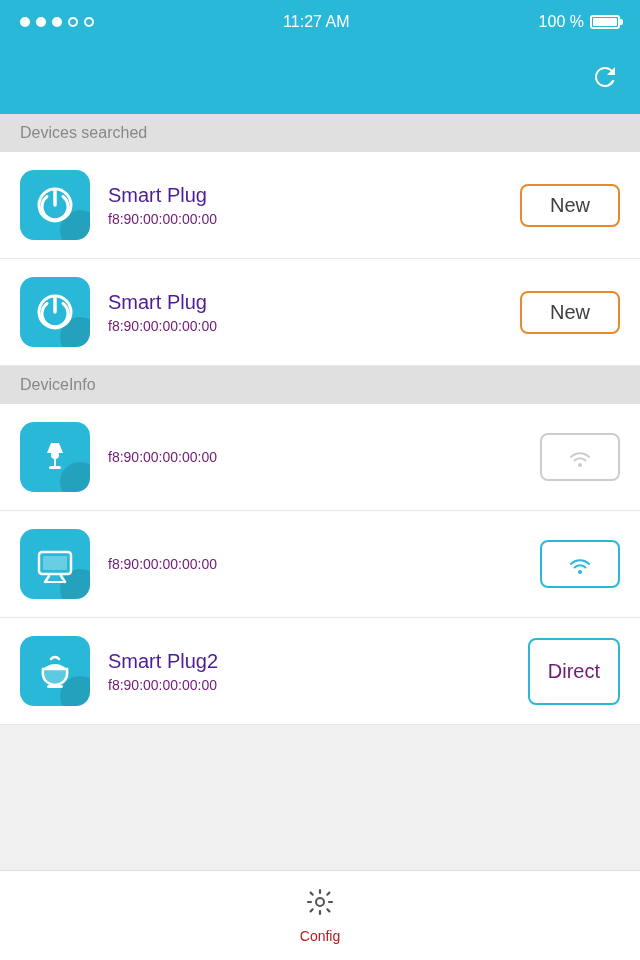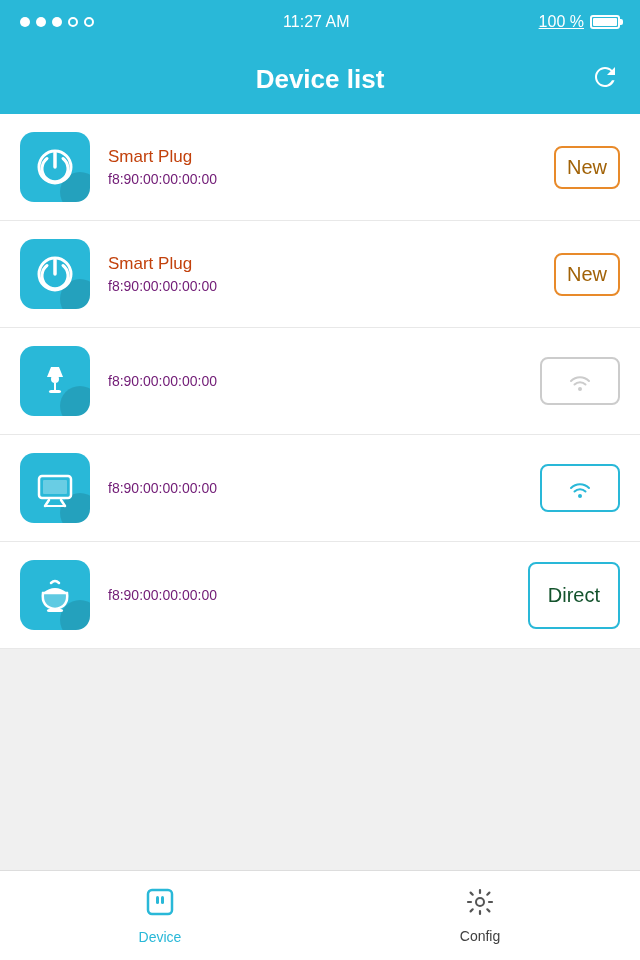--- a/index.html
+++ b/index.html
@@ -36,21 +36,20 @@
       background: white;
     }
     .dot.empty {
       background: transparent;
       border: 2px solid white;
     }
     .status-right {
       display: flex;
       align-items: center;
       gap: 6px;
-      text-decoration: underline;
     }
     .battery-icon {
       display: inline-flex;
       align-items: center;
     }
     .battery-body {
       width: 30px;
       height: 14px;
       border: 2px solid white;
       border-radius: 3px;
@@ -150,39 +149,39 @@
       height: 44px;
       fill: white;
       position: relative;
       z-index: 1;
     }
     .device-info {
       flex: 1;
       margin-left: 18px;
     }
     .device-name {
-      font-size: 17px;
-      color: #c2410c;
+      font-size: 20px;
+      color: #4c1d95;
       font-weight: 400;
       margin-bottom: 4px;
     }
     .device-mac {
       font-size: 14px;
       color: #701a75;
     }
     .device-action {
       margin-left: 12px;
     }
     .btn-new {
       border: 2px solid #e88a2a;
-      color: #a16207;
+      color: #404040;
       background: white;
       border-radius: 8px;
       font-size: 20px;
-      padding: 8px 11px;
+      padding: 8px 28px;
       cursor: pointer;
       font-weight: 400;
     }
     .btn-signal {
       border: 2px solid #ccc;
       color: #ccc;
       background: white;
       border-radius: 8px;
       font-size: 22px;
       padding: 8px 18px;
@@ -191,21 +190,21 @@
       display: flex;
       align-items: center;
       justify-content: center;
     }
     .btn-signal.active {
       border-color: #29b8d8;
       color: #29b8d8;
     }
     .btn-direct {
       border: 2px solid #29b8d8;
-      color: #14532d;
+      color: #701a75;
       background: white;
       border-radius: 8px;
       font-size: 20px;
       padding: 20px 18px;
       cursor: pointer;
       font-weight: 400;
     }
     .signal-svg {
       width: 28px;
       height: 28px;
@@ -230,21 +229,21 @@
       justify-content: center;
       cursor: pointer;
       gap: 4px;
     }
     .tab-icon {
       font-size: 28px;
       color: #555;
     }
     .tab-label {
       font-size: 14px;
-      color: #404040;
+      color: #b91c1c;
     }
     .tab-item.active .tab-icon,
     .tab-item.active .tab-label {
       color: #29b8d8;
     }
 
     
     .bottom-spacer {
       height: 90px;
     }
@@ -265,30 +264,32 @@
     <span>100 %</span>
     <div class="battery-icon">
       <div class="battery-body">
           <div class="battery-fill"></div>
         </div>
     </div>
   </div>
 </div>
 
 <div class="header">
-  <span class="header-title">Device list</span>
   <button class="refresh-btn" title="Refresh">
     <svg width="30" height="30" viewBox="0 0 30 30" fill="white" xmlns="http://www.w3.org/2000/svg">
       <path d="M15 5C9.48 5 5 9.48 5 15s4.48 10 10 10c4.42 0 8.18-2.86 9.52-6.84h-2.55C20.73 20.65 18.07 23 15 23c-4.42 0-8-3.58-8-8s3.58-8 8-8c2.21 0 4.21.9 5.66 2.34L17 13h8V5l-2.93 2.93C20.4 6.12 17.85 5 15 5z"></path>
     </svg>
   </button>
 </div>
 
 <div class="device-list">
 
+  <div class="section-header">
+    <span>Devices searched</span>
+  </div>
 
   <div class="device-item">
     <div class="device-icon">
       <svg viewBox="0 0 44 44" xmlns="http://www.w3.org/2000/svg">
         <circle cx="22" cy="22" r="16" stroke="white" stroke-width="3" fill="none"></circle>
         <line x1="22" y1="8" x2="22" y2="22" stroke="white" stroke-width="3.5" stroke-linecap="round"></line>
         <path d="M14 13.5A13 13 0 1 0 30 13.5" stroke="white" stroke-width="3" fill="none" stroke-linecap="round"></path>
       </svg>
     </div>
     <div class="device-info">
@@ -310,20 +311,23 @@
     </div>
     <div class="device-info">
       <div class="device-name">Smart Plug</div>
       <div class="device-mac">f8:90:00:00:00:00</div>
     </div>
     <div class="device-action">
       <button class="btn-new">New</button>
     </div>
   </div>
 
+  <div class="section-header">
+    <span>DeviceInfo</span>
+  </div>
 
   <div class="device-item">
     <div class="device-icon">
       <svg viewBox="0 0 44 44" xmlns="http://www.w3.org/2000/svg" fill="white">
 
         <path d="M14 18 L30 18 L26 8 L18 8 Z" fill="white"></path>
 
         <circle cx="22" cy="20" r="4" fill="white"></circle>
 
         <rect x="21" y="24" width="2" height="8" fill="white"></rect>
@@ -378,43 +382,34 @@
         <path d="M10 20 Q8 34 22 36 Q36 34 34 20 Z" fill="none" stroke="white" stroke-width="2.5"></path>
 
         <path d="M10 20 Q8 34 22 36 Q36 34 34 20 Z" fill="white" opacity="0.25"></path>
 
         <path d="M18 10 Q22 6 26 10" stroke="white" stroke-width="2.5" fill="none" stroke-linecap="round"></path>
 
         <rect x="14" y="36" width="16" height="3" rx="2" fill="white"></rect>
       </svg>
     </div>
     <div class="device-info">
+      <div class="device-name">Smart Plug2</div>
       <div class="device-mac">f8:90:00:00:00:00</div>
     </div>
     <div class="device-action">
       <button class="btn-direct">Direct</button>
     </div>
   </div>
 
 </div>
 
 <div class="bottom-spacer"></div>
 
 <div class="tab-bar">
 
-  <div class="tab-item active">
-    <div class="tab-icon">
-      <svg width="32" height="32" viewBox="0 0 32 32" xmlns="http://www.w3.org/2000/svg">
-        <rect x="4" y="4" width="24" height="24" rx="4" stroke="#29b8d8" stroke-width="2.5" fill="none"></rect>
-        <rect x="12" y="10" width="3" height="8" rx="1.5" fill="#29b8d8"></rect>
-        <rect x="17" y="10" width="3" height="8" rx="1.5" fill="#29b8d8"></rect>
-      </svg>
-    </div>
-    <span class="tab-label">Device</span>
-  </div>
 
   <div class="tab-item">
     <div class="tab-icon">
       <svg width="30" height="30" viewBox="0 0 30 30" xmlns="http://www.w3.org/2000/svg">
         <circle cx="15" cy="15" r="4" stroke="#555" stroke-width="2" fill="none"></circle>
         <path d="M15 3v3M15 24v3M3 15h3M24 15h3M5.6 5.6l2.1 2.1M22.3 22.3l2.1 2.1M5.6 24.4l2.1-2.1M22.3 7.7l2.1-2.1" stroke="#555" stroke-width="2.2" stroke-linecap="round"></path>
       </svg>
     </div>
     <span class="tab-label">Config</span>
   </div>

